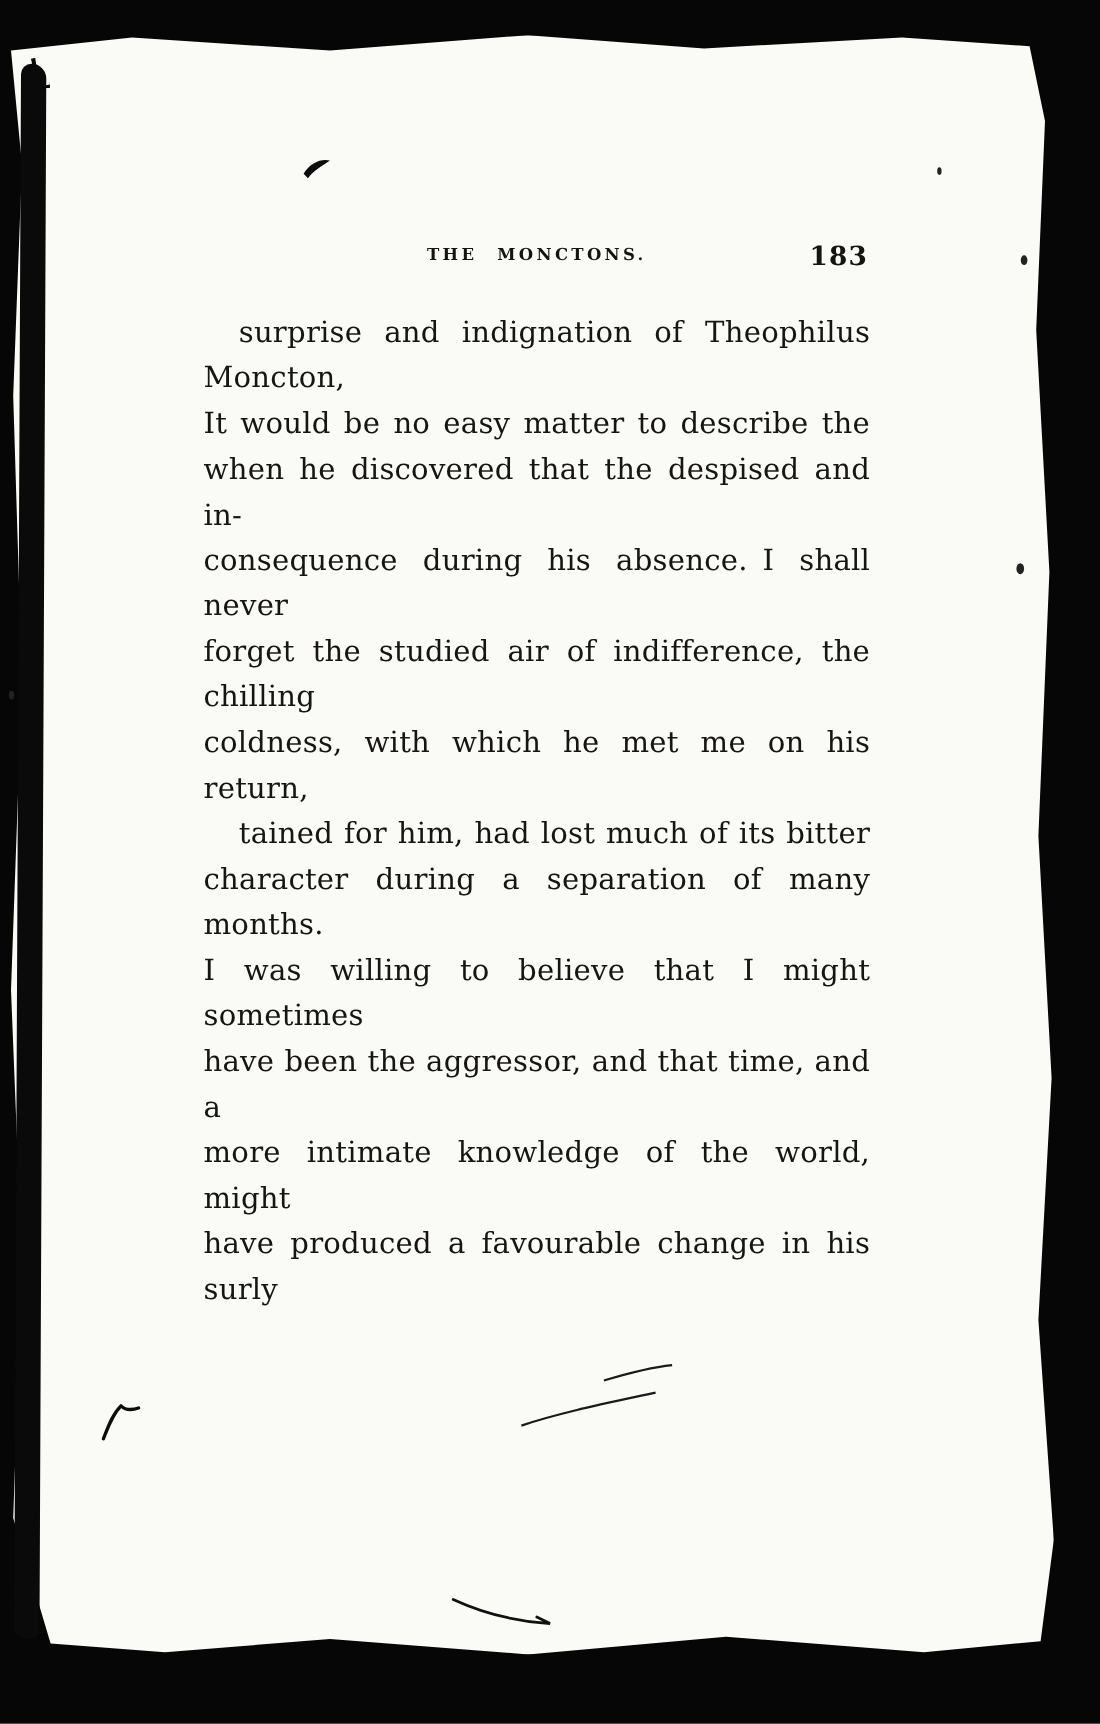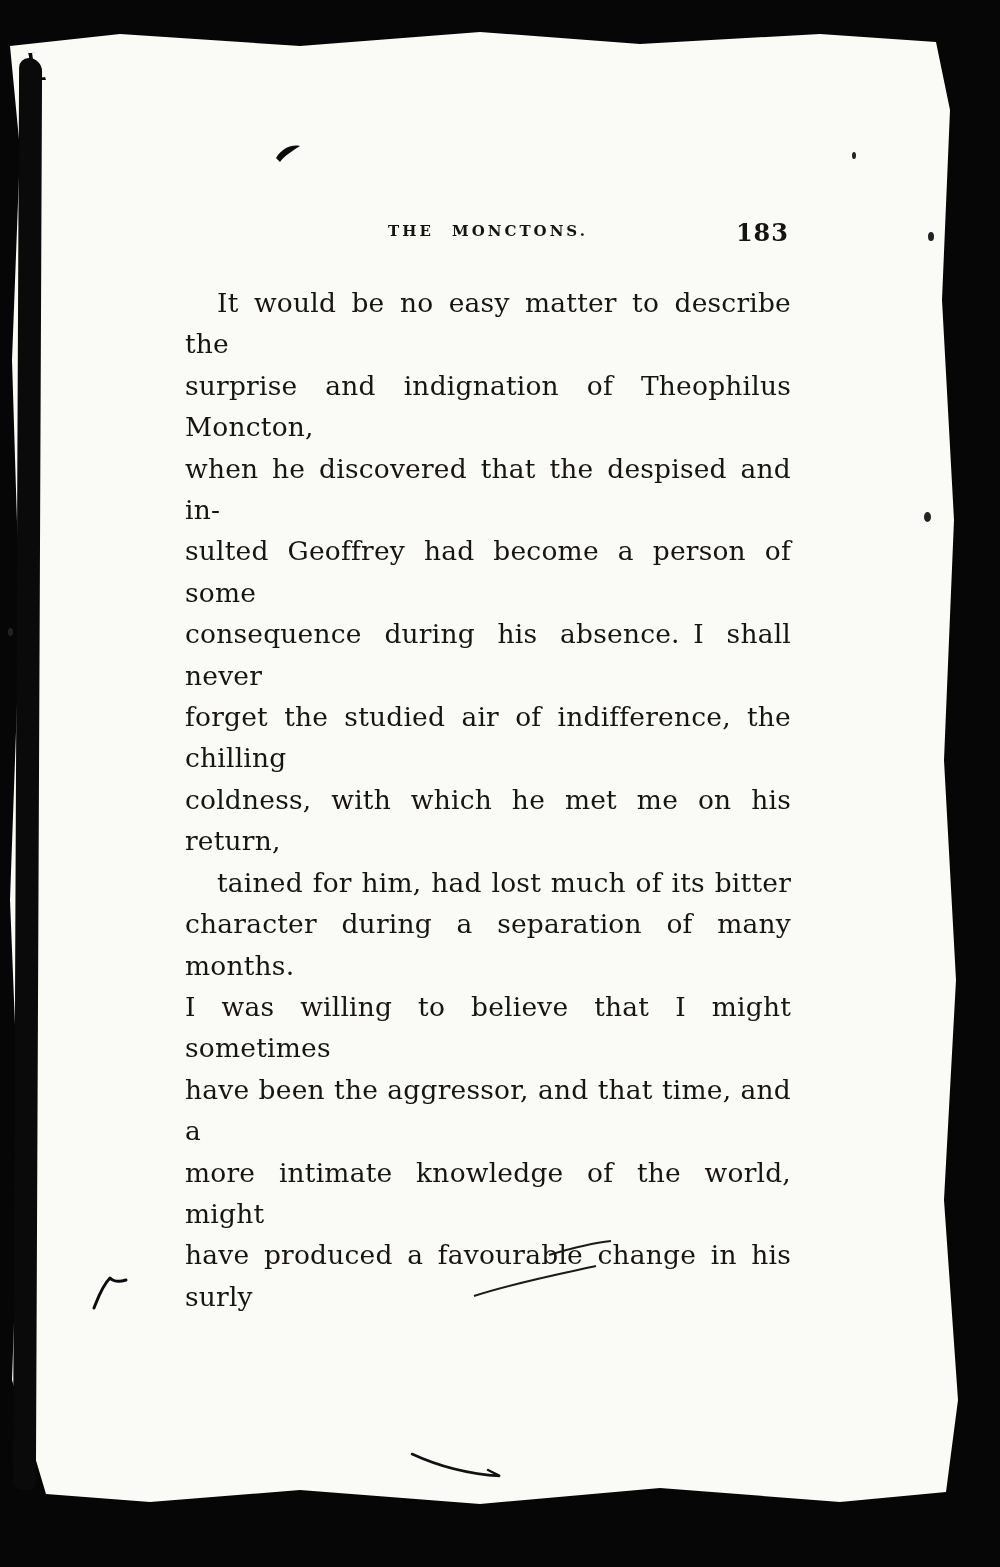--- a/index.html
+++ b/index.html
@@ -68,24 +68,23 @@
 <div class="binding"></div>
 <div class="binding-hook"></div>
 
 <div class="header">
   <div class="running-title">THE MONCTONS.</div>
   <div class="page-number">183</div>
 </div>
 
 <div class="text-block">
     <div class="para indent">
+      <div class="line">surprise and indignation of Theophilus Moncton,</div>
       <div class="line">It would be no easy matter to describe the</div>
-      <div class="line">surprise and indignation of Theophilus Moncton,</div>
       <div class="line">when he discovered that the despised and in-</div>
-      <div class="line">sulted Geoffrey had become a person of some</div>
       <div class="line">consequence during his absence. I shall never</div>
       <div class="line">forget the studied air of indifference, the chilling</div>
       <div class="line">coldness, with which he met me on his return,</div>
     </div>
     <div class="para indent">
       <div class="line">tained for him, had lost much of its bitter</div>
       <div class="line">character during a separation of many months.</div>
       <div class="line">I was willing to believe that I might sometimes</div>
       <div class="line">have been the aggressor, and that time, and a</div>
       <div class="line">more intimate knowledge of the world, might</div>

